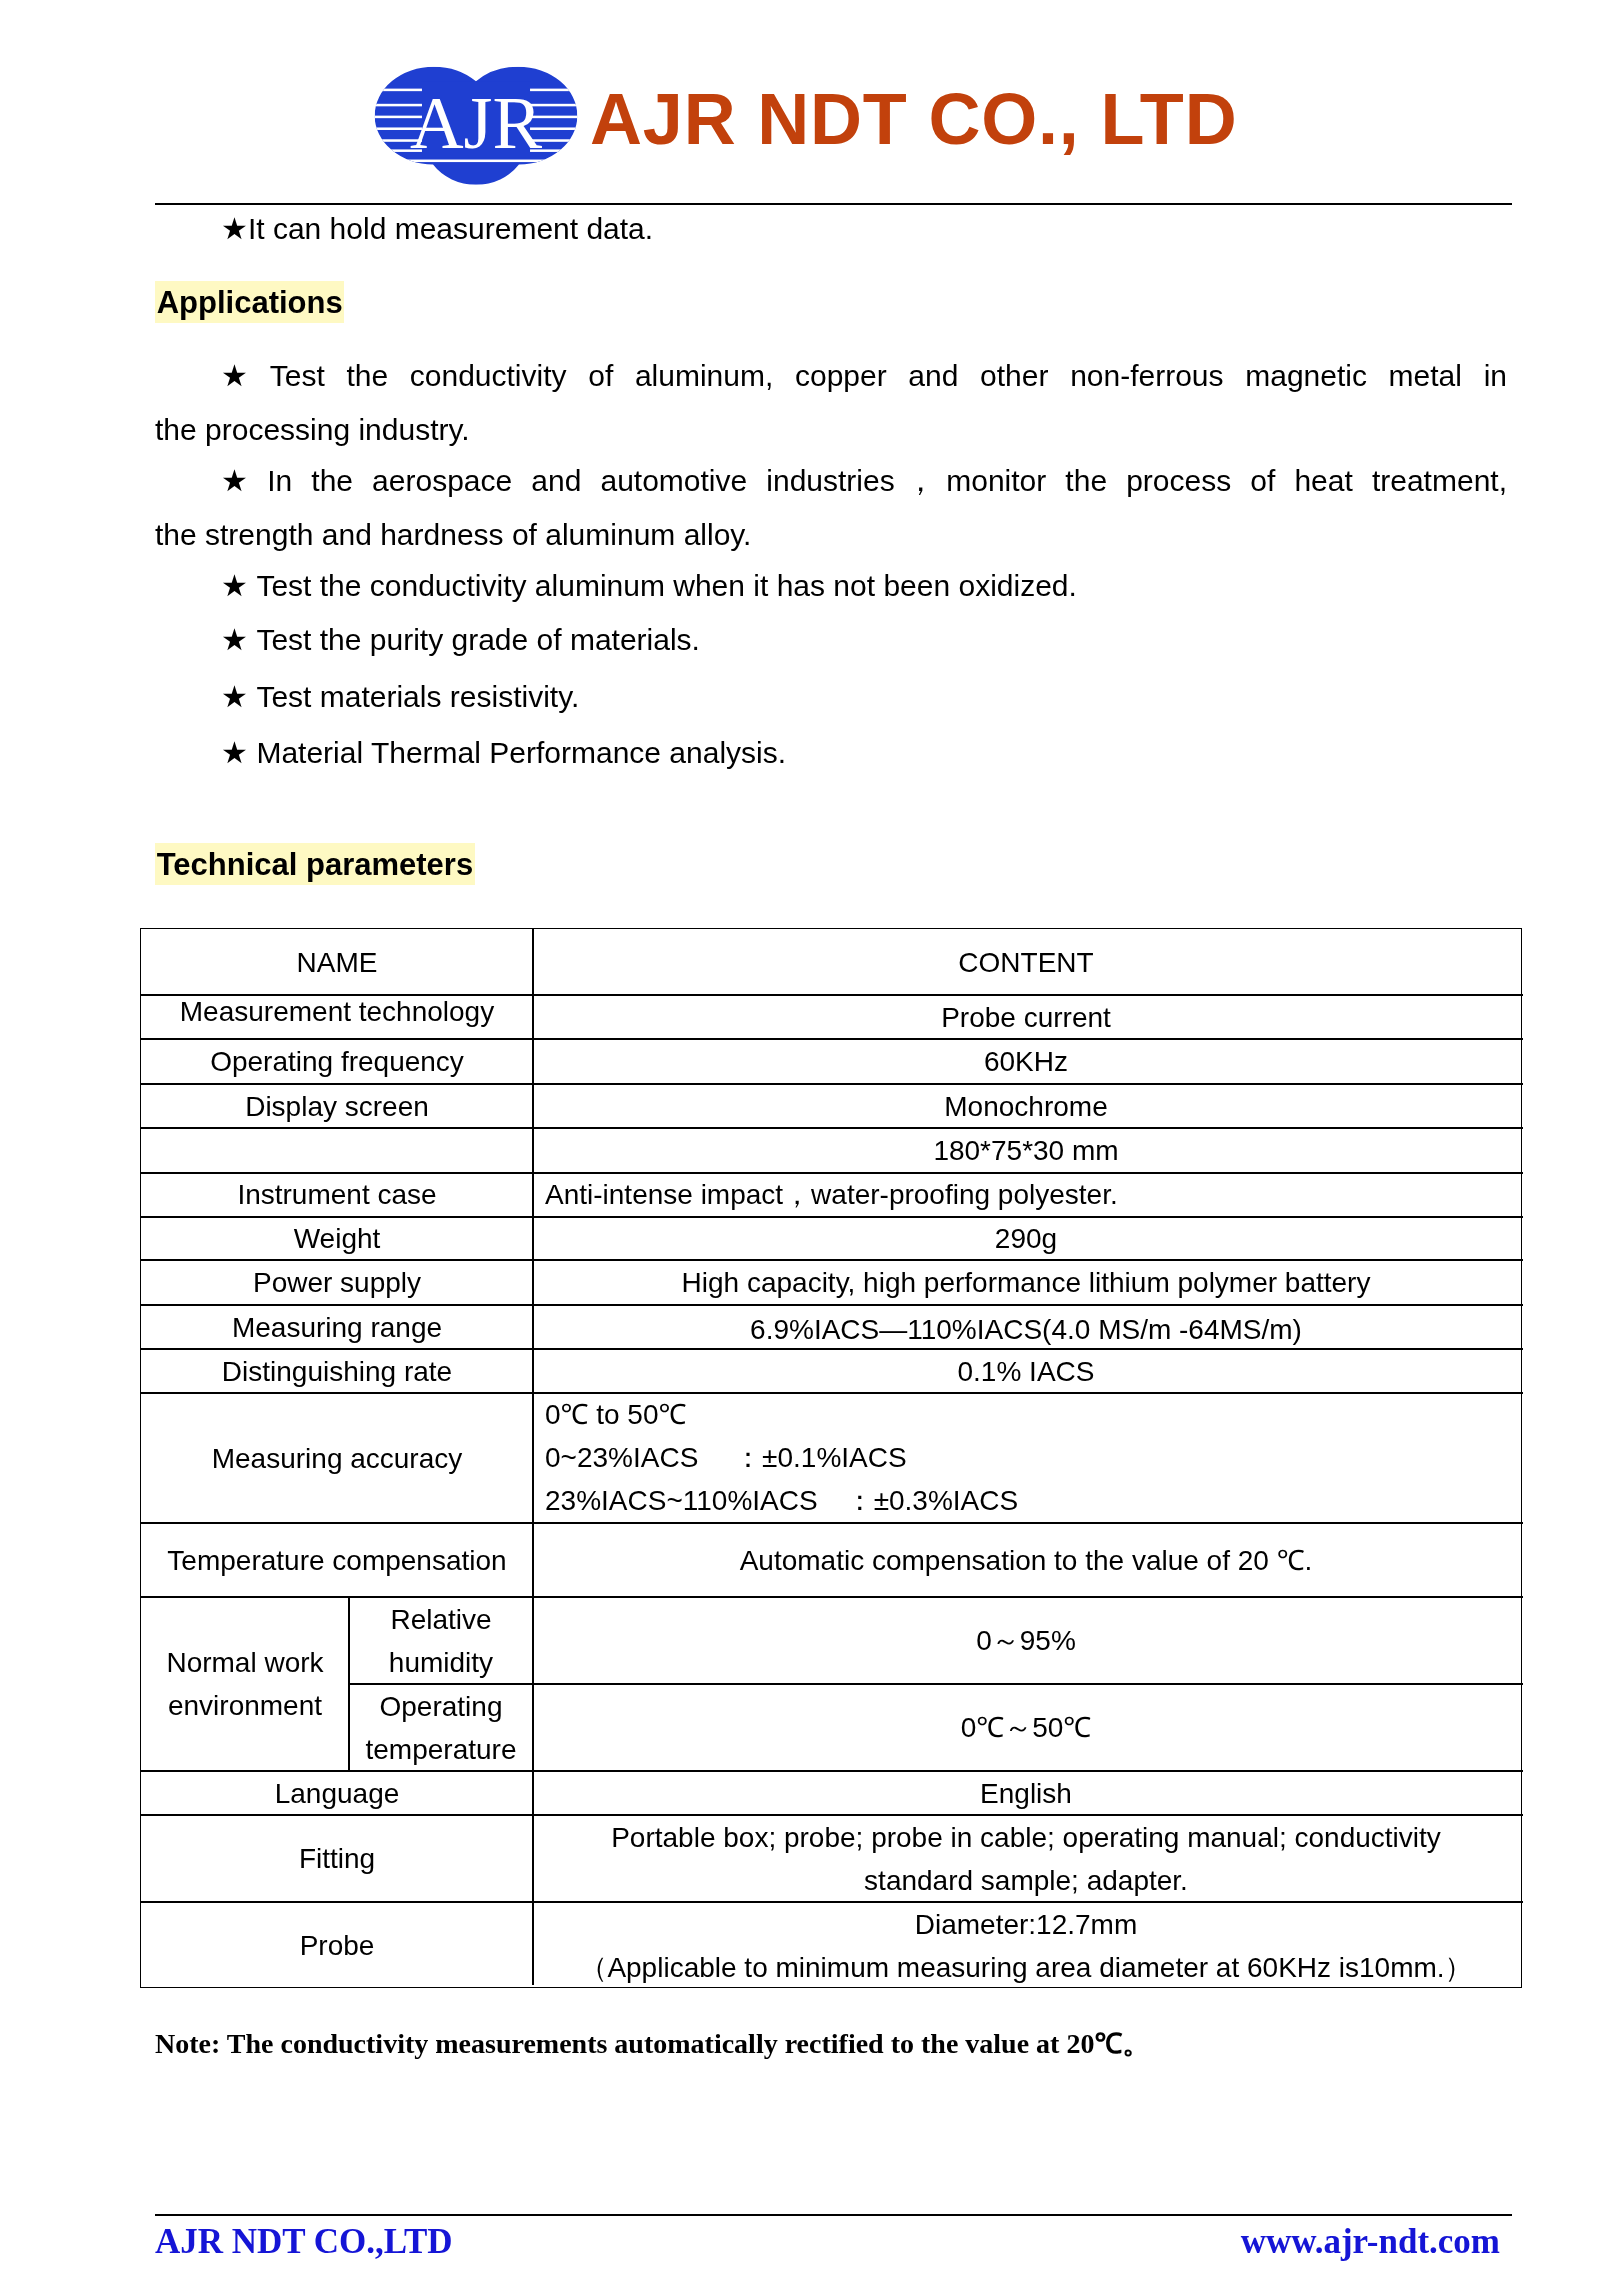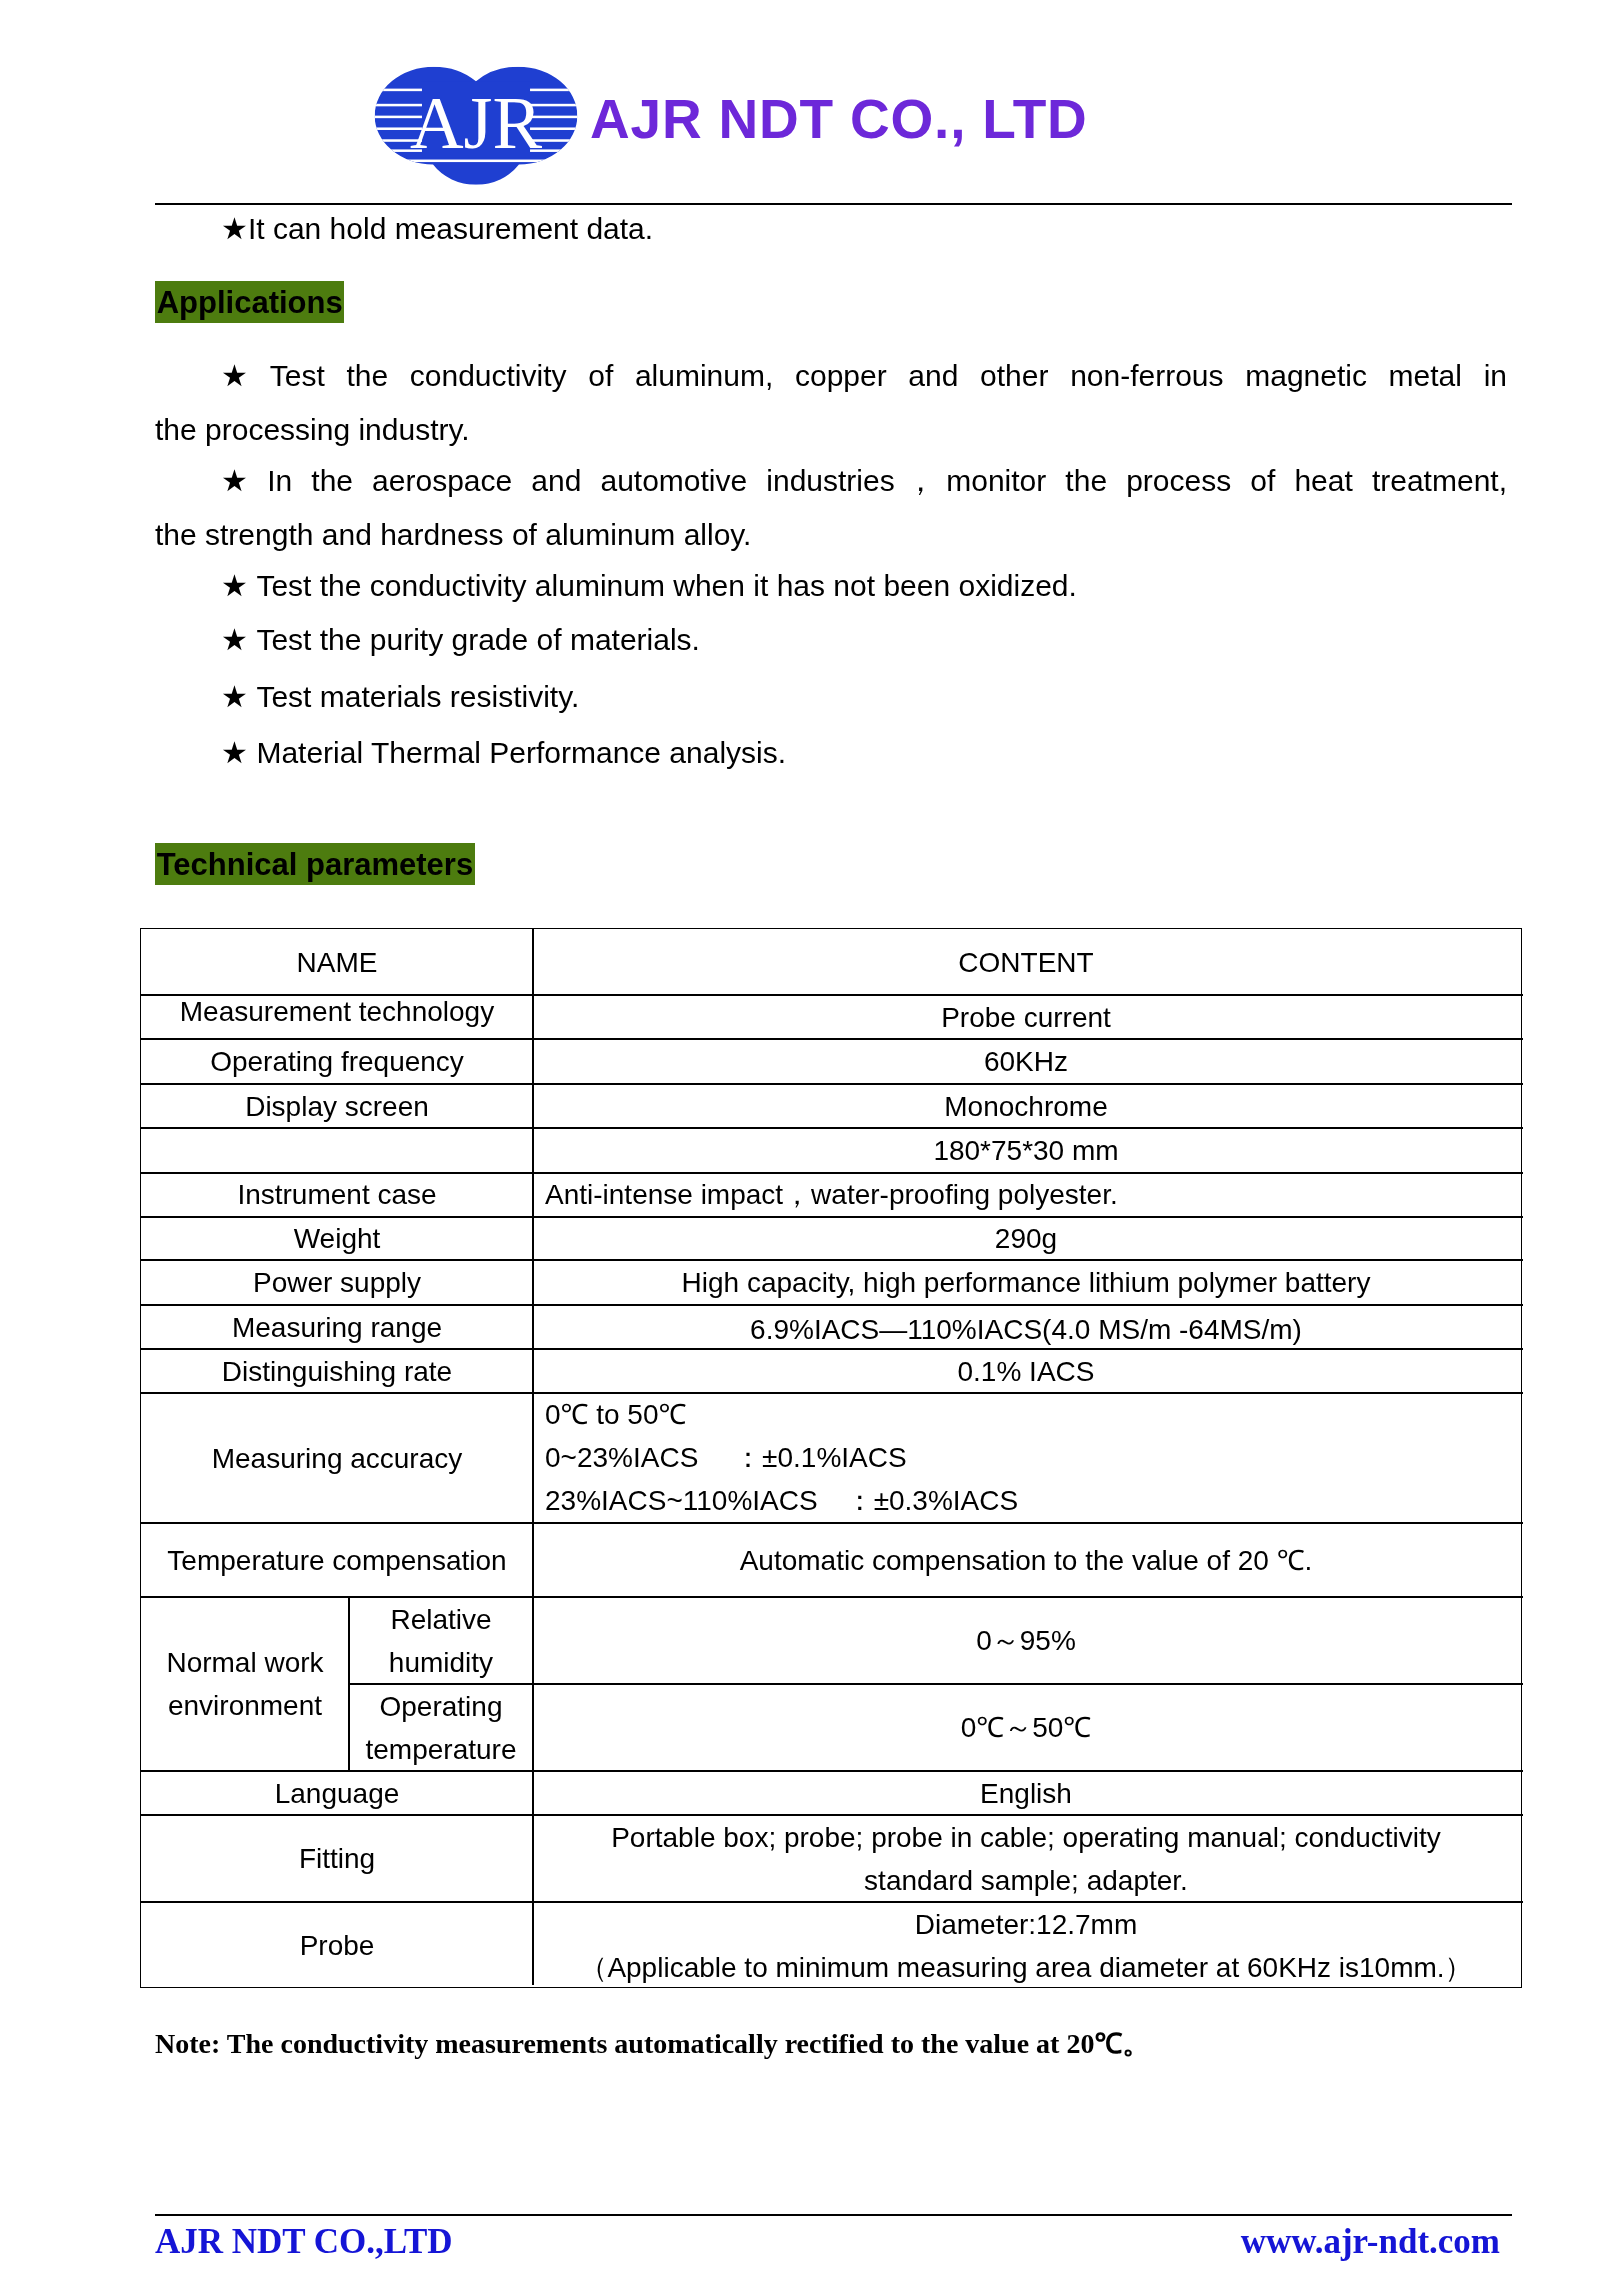--- a/index.html
+++ b/index.html
@@ -1,24 +1,24 @@
 <!DOCTYPE html>
 <html style="font-size:13.5px"><head>
 <meta charset="utf-8">
 <style>
   html, body { margin:0; padding:0; background:#ffffff; }
   body { width:1623px; height:2295px; position:relative; overflow:hidden;
          font-family:"Liberation Sans", sans-serif; color:#000; }
   .abs { position:absolute; }
   #logo { left:373px; top:63px; width:206px; height:123px; }
   #company-name { left:590px; top:69px; font-family:"Liberation Sans", sans-serif; font-weight:bold;
-                  font-size:55px; line-height:101px; color:#6d28d9; letter-spacing:0.8px; white-space:nowrap; }
+                  font-size:72px; line-height:101px; color:#c2410c; letter-spacing:0.8px; white-space:nowrap; }
   .rule { position:absolute; left:155px; width:1357px; height:1.7px; background:#000; }
   .body-text { position:absolute; font-size:30px; line-height:37px; white-space:nowrap; }
-  .heading { position:absolute; left:155px; font-size:31px; font-weight:bold; background:#4d7c0f;
+  .heading { position:absolute; left:155px; font-size:31px; font-weight:bold; background:#fef9c3;
              padding:1.7px 1.7px; line-height:39px; white-space:nowrap; }
   .para-line { position:absolute; left:155px; width:1352px; font-size:30px; line-height:37px; }
   .para-line.justify { text-align:justify; text-align-last:justify; }
   .indent { left:221px; width:1286px; }
   .star { margin-right:8.5px; }
 
   
   #spec-table { position:absolute; left:140px; top:928px; width:1382px; height:1060px;
                 border:1.7px solid #000; box-sizing:border-box; }
   .cell { position:absolute; box-sizing:border-box; display:flex; align-items:center; justify-content:center;

